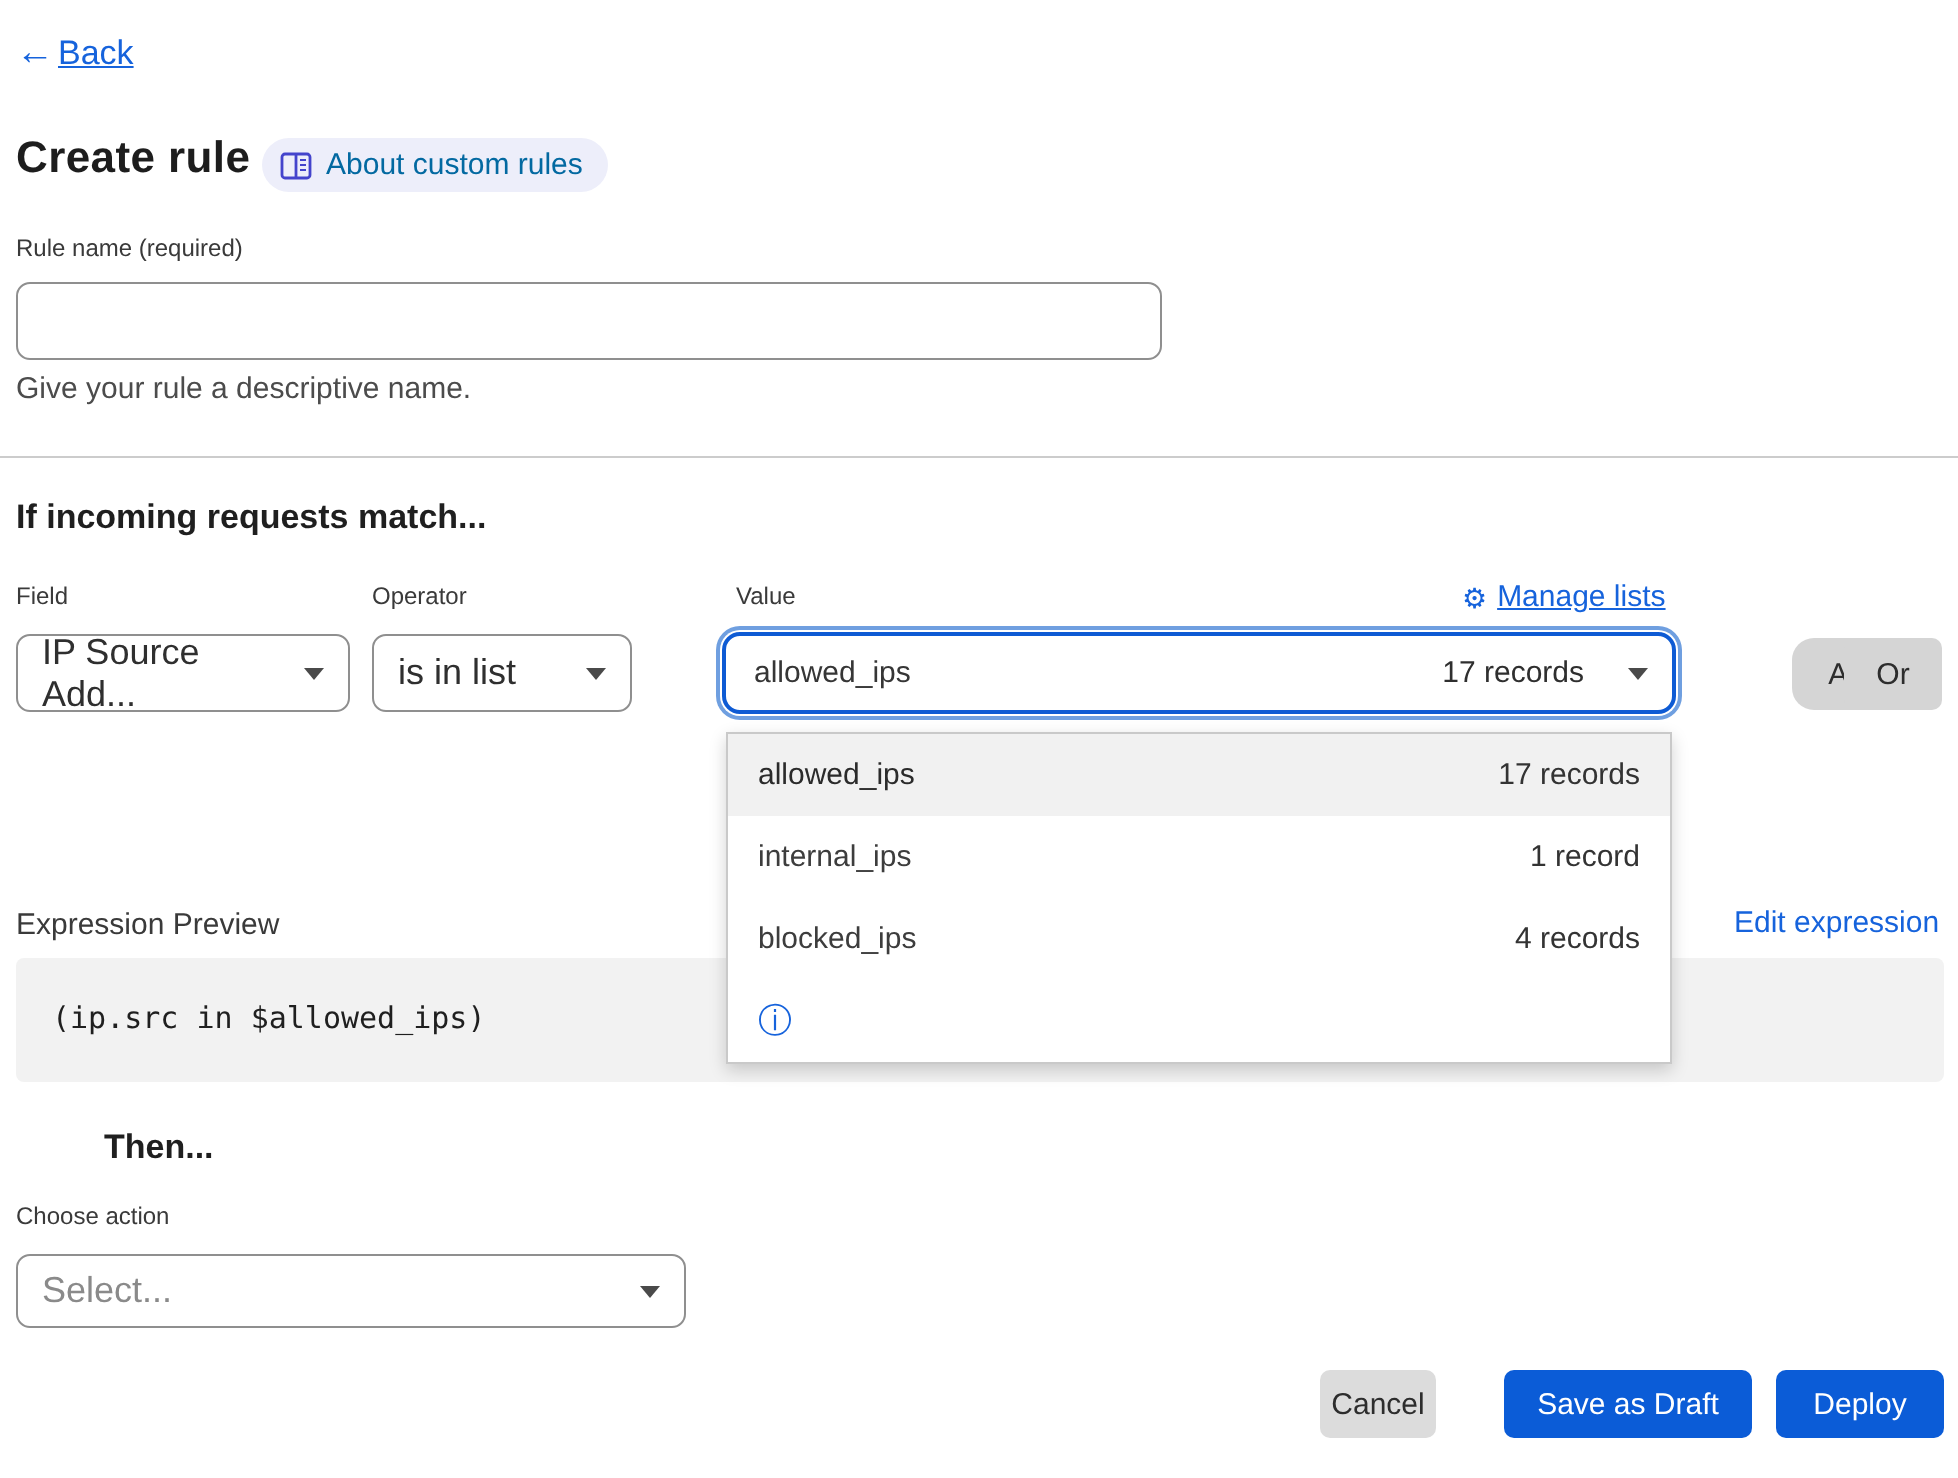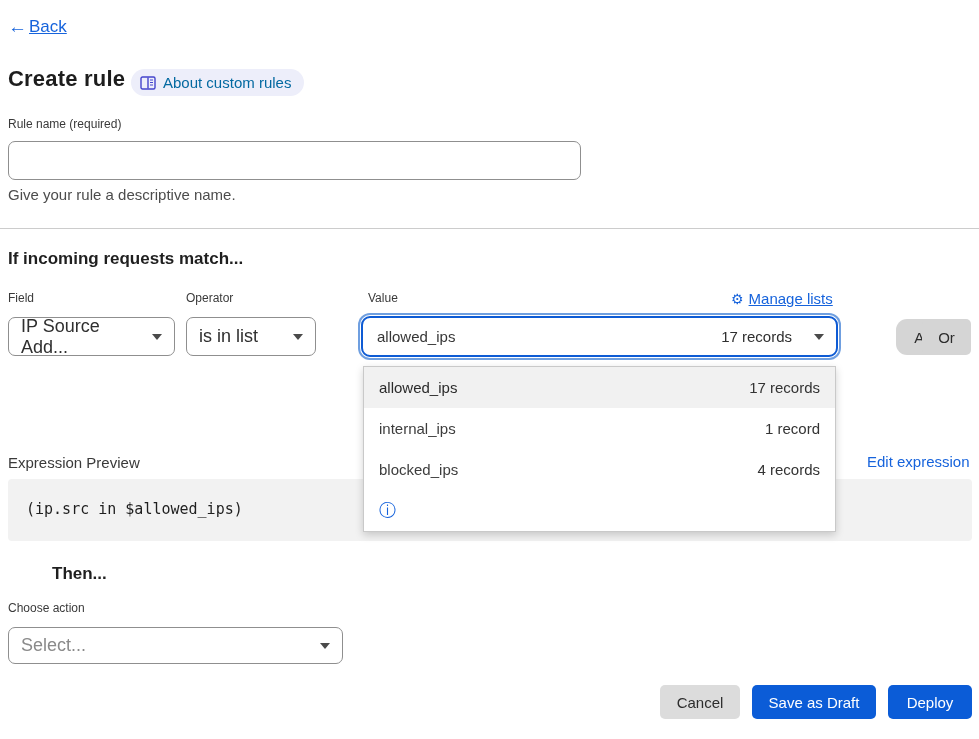--- a/index.html
+++ b/index.html
@@ -77,21 +77,21 @@
   .expr-label { left: 8px; top: 454px; font-size: 15px; color: #3a3a3a; }
   .edit-expression { top: 453px; left: 867px; font-size: 15px; }
   .expr-block { left: 8px; top: 479px; width: 964px; height: 62px; background: #f2f2f2; border-radius: 4px; z-index: 1; }
   .expr-code { padding: 21px 0 0 18px; font-family: "DejaVu Sans Mono", monospace; font-size: 15px; color: #1f1f1f; }
 
   .then-heading { top: 564px; margin-left: 44px; }
   .choose-action-label { left: 8px; top: 601px; }
   .action-select { left: 8px; top: 627px; width: 335px; height: 37px; }
   .placeholder-text { color: #8a8a8a; }
 
-  .cancel-btn { left: 660px; top: 685px; width: 80px; height: 34px; background: #dcdcdc; }
+  .cancel-btn { left: 660px; top: 685px; width: 58px; height: 34px; background: #dcdcdc; }
   .save-draft-btn { left: 752px; top: 685px; width: 124px; height: 34px; }
   .deploy-btn { left: 888px; top: 685px; width: 84px; height: 34px; }
 </style>
 </head>
 <body>
 
 <div class="page">
 
   <a class="abs back-wrap">
     <span class="back-arrow">←</span>

